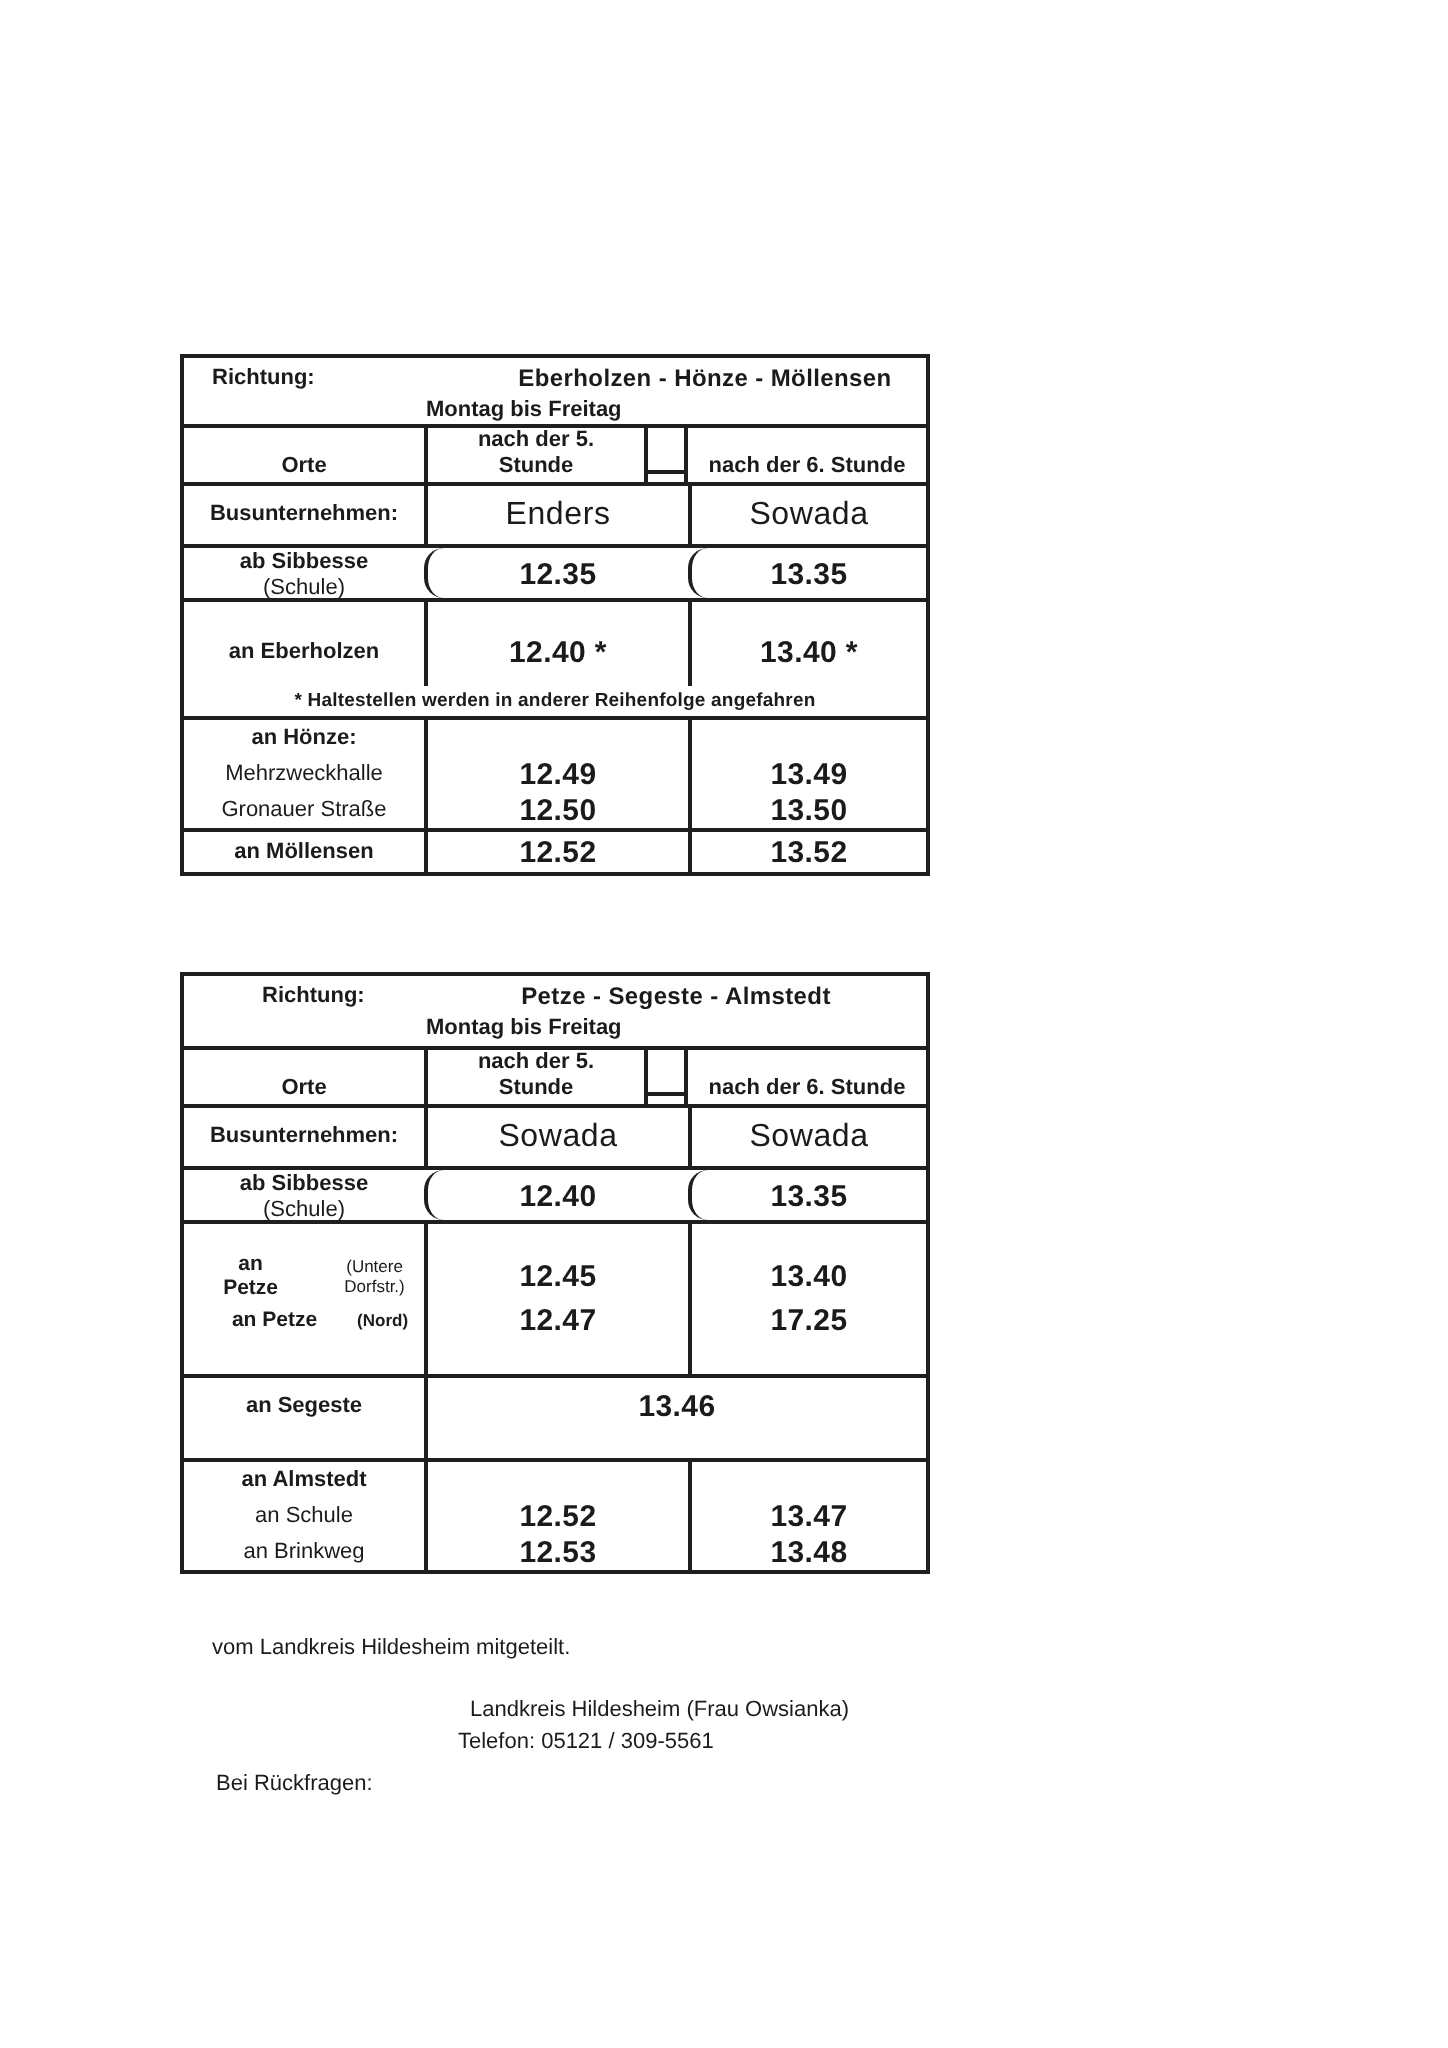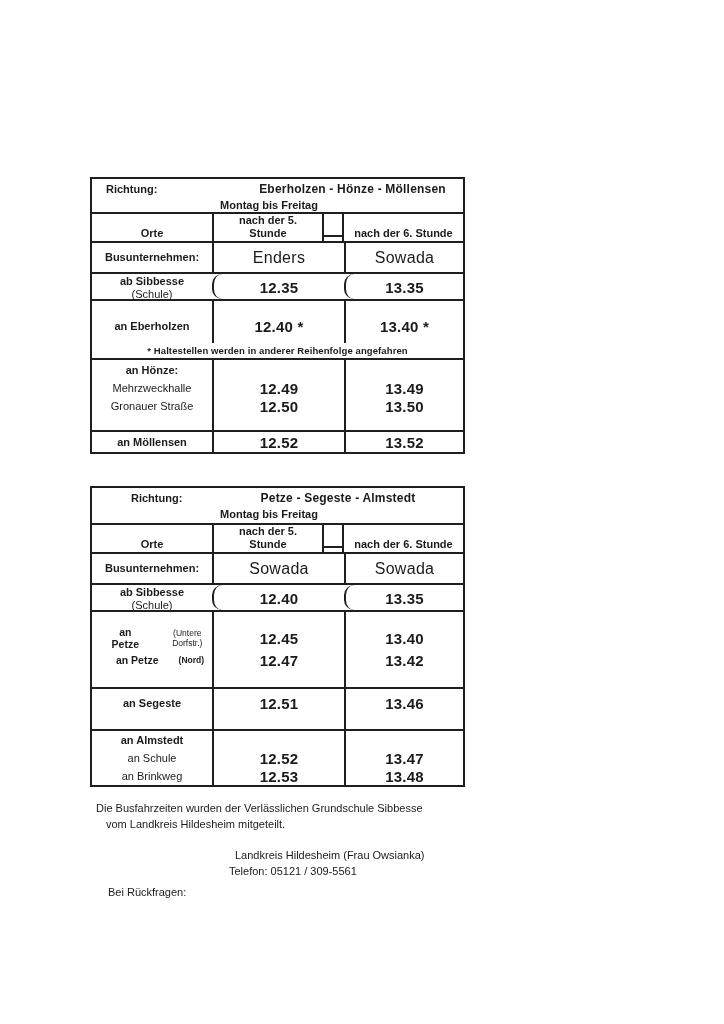--- a/index.html
+++ b/index.html
@@ -41,21 +41,20 @@
   .route{
     position:absolute;top:4px;right:2px;
     text-align:center;
     font-size:12px;font-weight:bold;line-height:13px;
     letter-spacing:0.2px;
   }
   .t1 .route{left:152px;}
   .t2 .route{left:123px;}
   .days{
     position:absolute;top:20px;left:121px;width:112px;
-    text-align:center;
     font-size:11px;font-weight:bold;line-height:13px;
   }
   
   .hc{
     box-sizing:border-box;
     display:flex;flex-direction:column;
     justify-content:flex-end;align-items:center;
     font-size:11px;font-weight:bold;line-height:13px;
     padding-bottom:1px;text-align:center;
   }
@@ -162,21 +161,21 @@
     <div class="row bt" style="height:44px">
       <div class="dc c1 b11 pad-down">an Eberholzen</div>
       <div class="dc c2 time pad-down">12.40 *</div>
       <div class="dc c3 time pad-down">13.40 *</div>
     </div>
 
     <div class="row r-note" style="height:15px">
       <span>* Haltestellen werden in anderer Reihenfolge angefahren</span>
     </div>
 
-    <div class="row bt" style="height:72px">
+    <div class="row bt" style="height:56px">
       <div class="col-stack c1">
         <div class="subline b11">an Hönze:</div>
         <div class="subline r11">Mehrzweckhalle</div>
         <div class="subline r11">Gronauer Straße</div>
       </div>
       <div class="col-stack c2">
         <div class="subline"></div>
         <div class="subline time">12.49</div>
         <div class="subline time">12.50</div>
       </div>
@@ -242,27 +241,26 @@
           <span class="petze-main">an Petze</span>
           <span class="petze-paren pb">(Nord)</span>
         </div>
       </div>
       <div class="col-stack c2 petze-stack">
         <div class="subline time">12.45</div>
         <div class="subline time">12.47</div>
       </div>
       <div class="col-stack c3 petze-stack">
         <div class="subline time">13.40</div>
-        <div class="subline time">13.42</div>
+        <div class="subline time">17.25</div>
       </div>
     </div>
 
     <div class="row bt" style="height:42px">
       <div class="dc c1 b11 segeste-cell">an Segeste</div>
-      <div class="dc c2 time segeste-cell">12.51</div>
       <div class="dc c3 time segeste-cell">13.46</div>
     </div>
 
     <div class="row bt" style="height:56px">
       <div class="col-stack c1">
         <div class="subline b11">an Almstedt</div>
         <div class="subline r11">an Schule</div>
         <div class="subline r11">an Brinkweg</div>
       </div>
       <div class="col-stack c2">
@@ -272,19 +270,18 @@
       </div>
       <div class="col-stack c3">
         <div class="subline"></div>
         <div class="subline time">13.47</div>
         <div class="subline time">13.48</div>
       </div>
     </div>
 
   </div>
 
-  <div class="fline" style="left:96px;top:801px;">Die Busfahrzeiten wurden der Verlässlichen Grundschule Sibbesse</div>
   <div class="fline" style="left:106px;top:817px;">vom Landkreis Hildesheim mitgeteilt.</div>
   <div class="fline" style="left:108px;top:885px;">Bei Rückfragen:</div>
   <div class="fline" style="left:235px;top:848px;">Landkreis Hildesheim (Frau Owsianka)</div>
   <div class="fline" style="left:229px;top:864px;">Telefon: 05121 / 309-5561</div>
 
 </div>
 
 </body></html>

